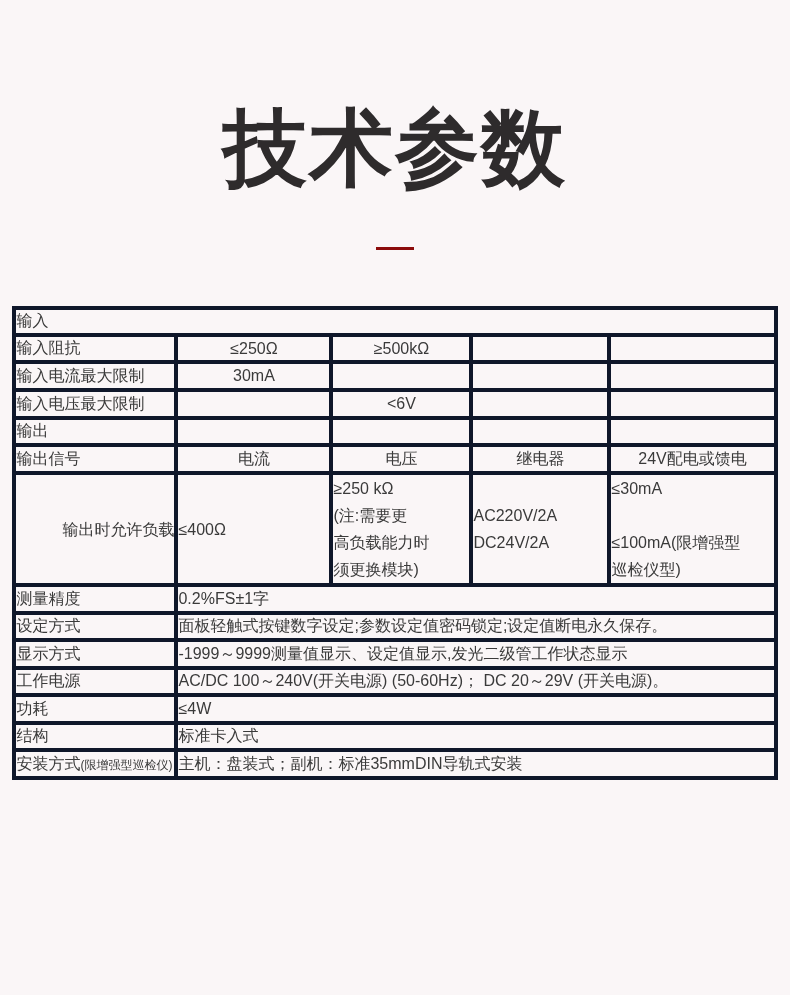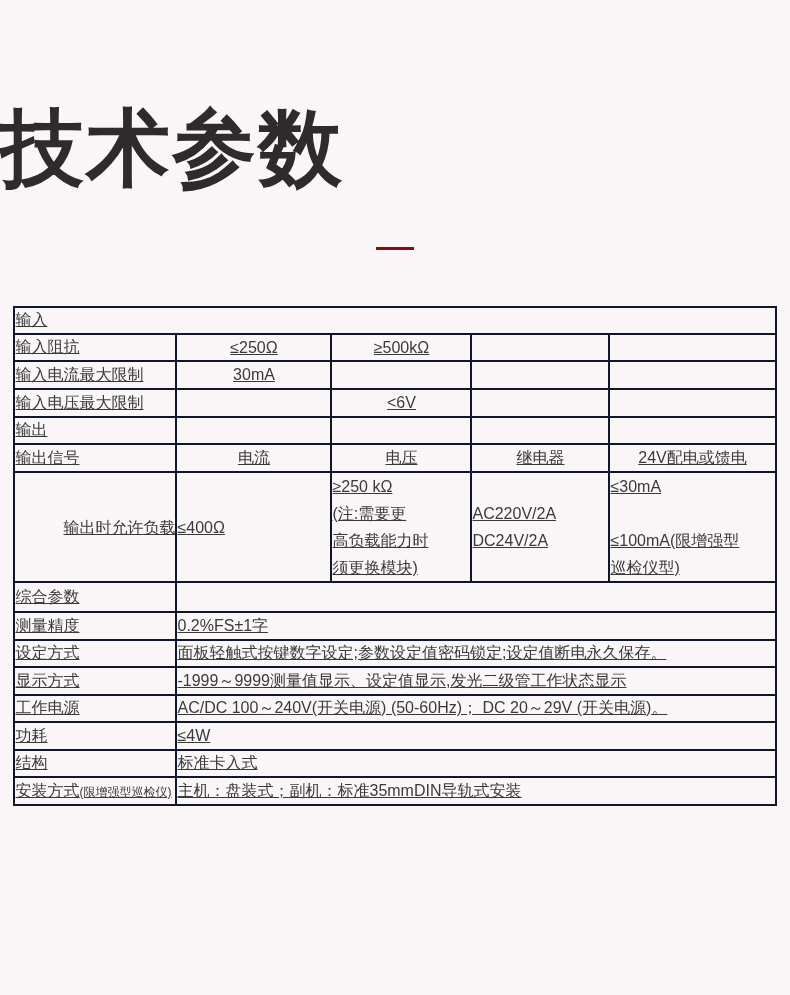--- a/index.html
+++ b/index.html
@@ -8,47 +8,47 @@
     background:#faf6f7;
     font-family:"Liberation Sans", sans-serif;
     color:#3a3a3a;
     overflow:hidden;
   }
   .page { position:relative; width:790px; height:995px; }
 
   .page-title {
     margin:0;
     padding-top:96px;
+    text-align:center;
     font-size:84px;
     line-height:1.25;
     font-weight:900;
     letter-spacing:2px;
     color:#2e2b2c;
   }
   .divider {
     width:38px; height:3px;
     margin:46px auto 0 auto;
   }
 
   table.spec {
     border-collapse:collapse;
     table-layout:fixed;
     width:761px;
     margin:56px auto 0 auto;
     border:2px solid #3c3c3c;
     background:transparent;
   }
   table.spec td {
-    border:2px solid #0f172a;
+    border:4px solid #0f172a;
     font-size:16px;
     padding:0 0;
     vertical-align:middle;
     overflow:hidden;
     white-space:nowrap;
-    text-decoration:underline;
   }
   td.lbl { text-align:left; }
   td.val { text-align:center; }
   td.kvval { text-align:left; }
   tr.h27 { height:27px; }
   tr.h28 { height:28px; }
   tr.h30 { height:30px; }
   tr.big { height:102px; }
   tr.tall { height:55px; }
   td.top { vertical-align:top; padding-top:3px; }
@@ -137,24 +137,20 @@
         <span class="line">DC24V/2A</span>
       </td>
       <td class="val top">
         <span class="line">≤30mA</span>
         <span class="line"></span>
         <span class="line">≤100mA(限增强型</span>
         <span class="line">巡检仪型)</span>
       </td>
     </tr>
 
-    <tr class="h30">
-      <td class="lbl">综合参数</td>
-      <td class="kvval" colspan="4"></td>
-    </tr>
 
     <tr class="h28">
       <td class="lbl">测量精度</td>
       <td class="kvval" colspan="4">0.2%FS±1字</td>
     </tr>
 
     <tr class="h27">
       <td class="lbl">设定方式</td>
       <td class="kvval" colspan="4">面板轻触式按键数字设定;参数设定值密码锁定;设定值断电永久保存。</td>
     </tr>

